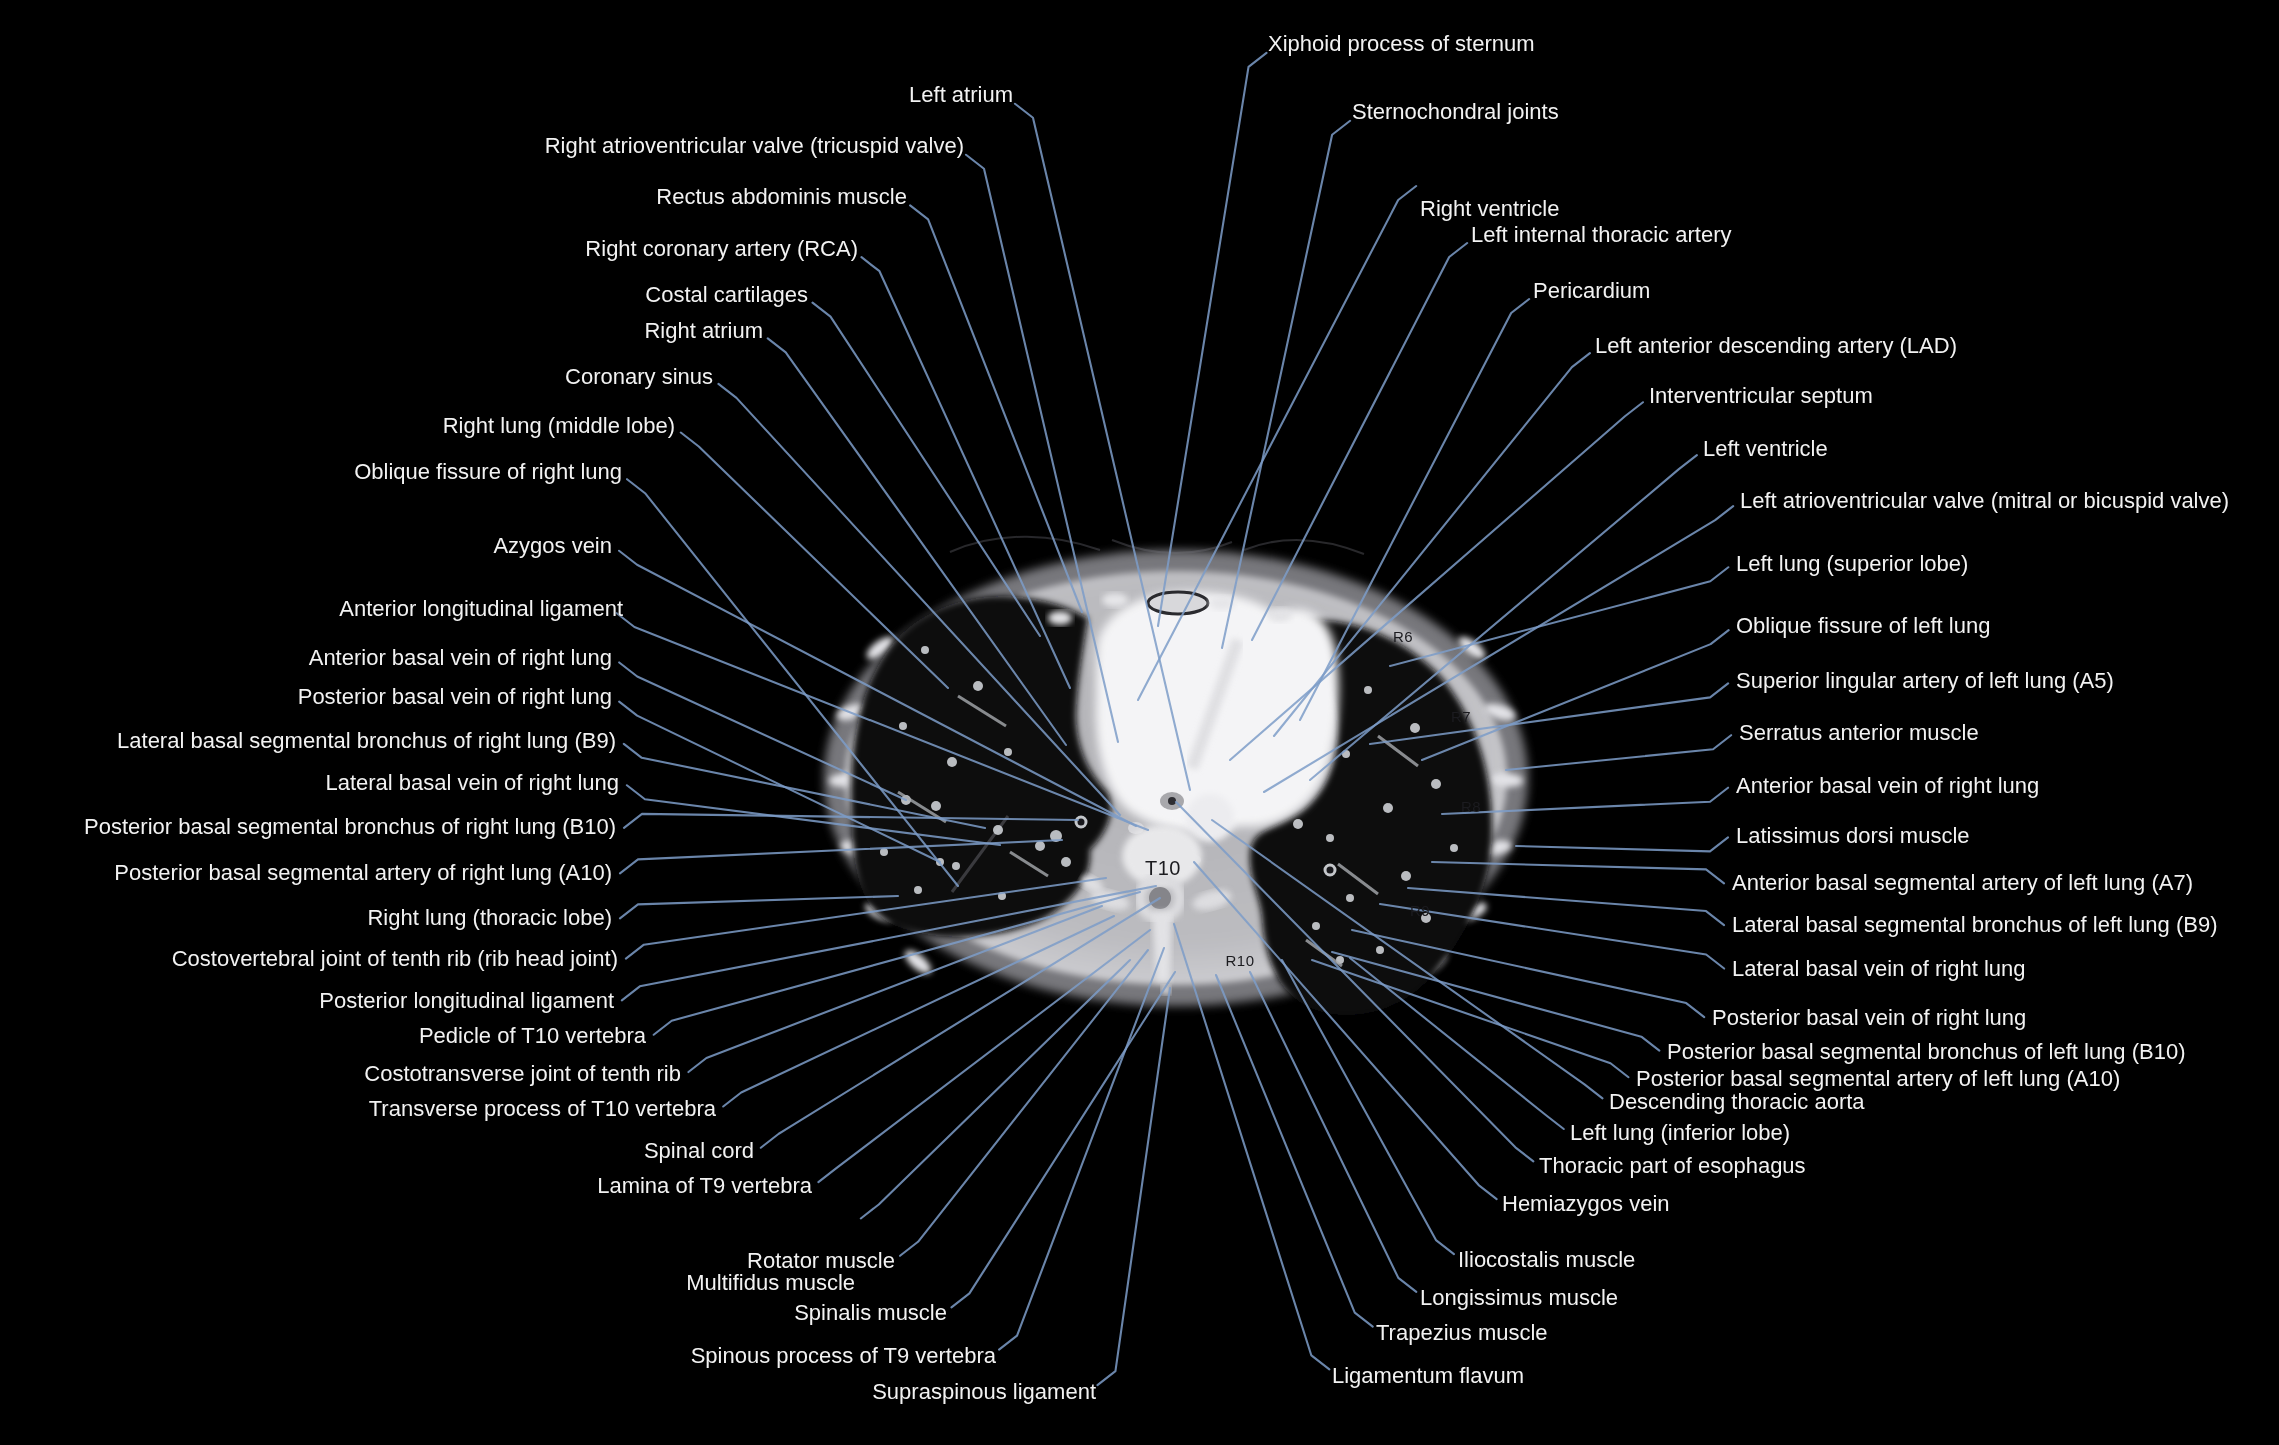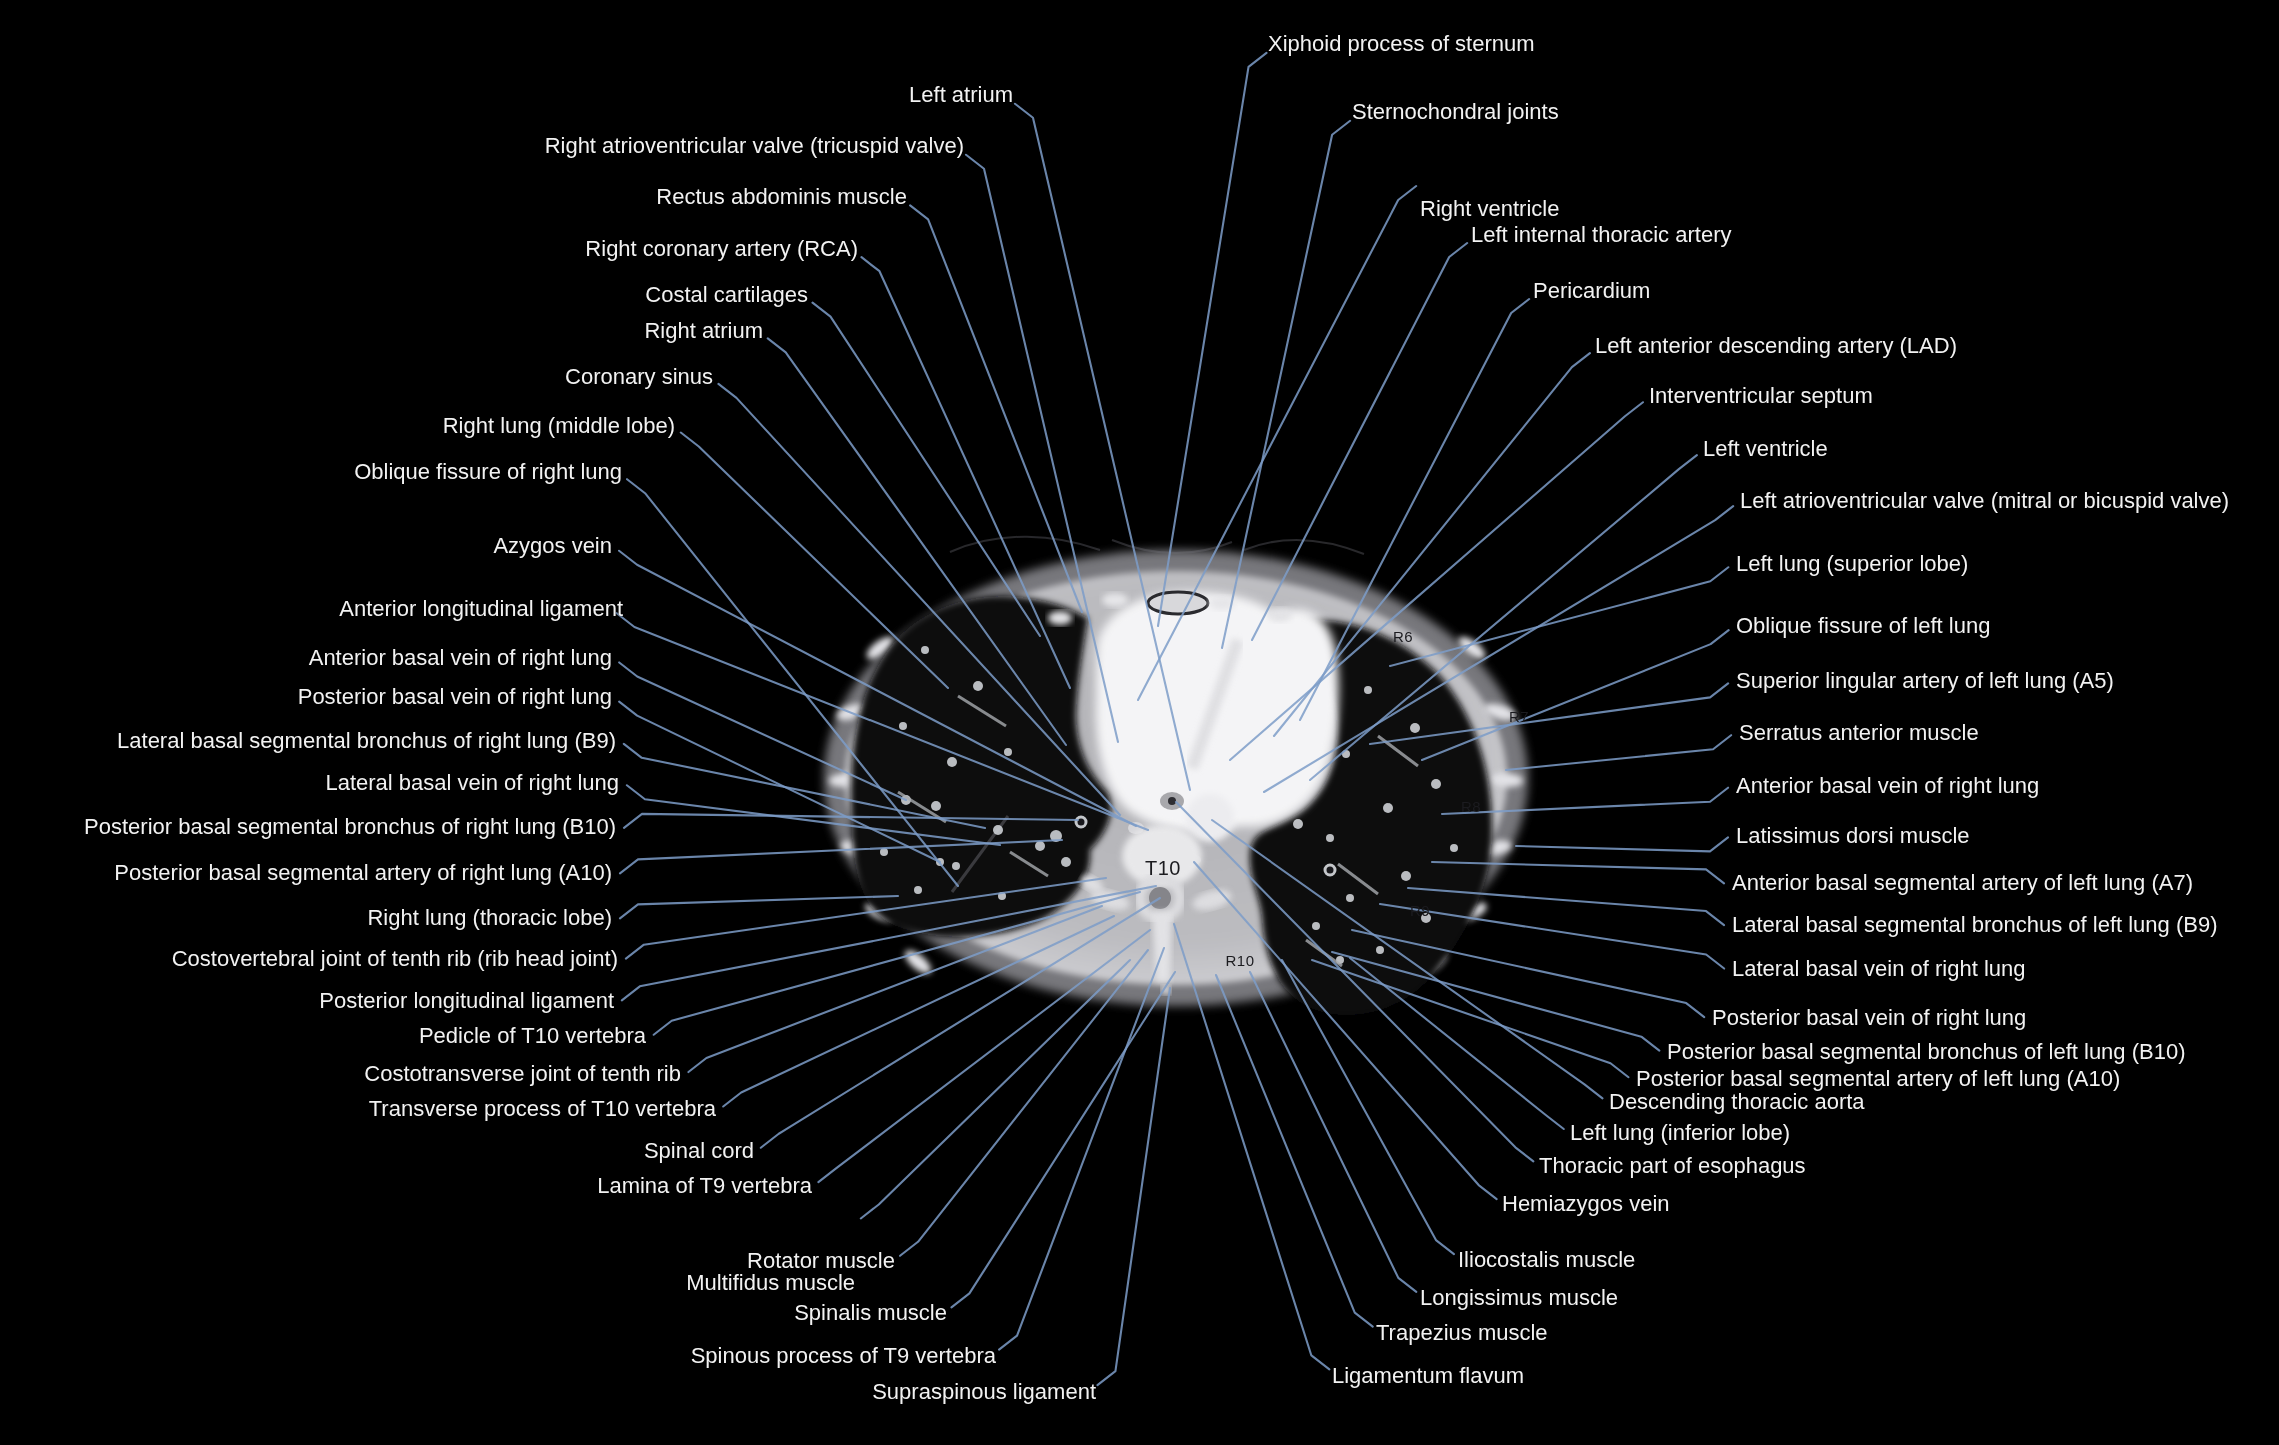--- a/index.html
+++ b/index.html
@@ -272,19 +272,19 @@
       <div class="annotation start" style="left: 1636px; top: 1080px;">Posterior basal segmental artery of left lung (A10)</div>
       <div class="annotation start" style="left: 1609px; top: 1103px;">Descending thoracic aorta</div>
       <div class="annotation start" style="left: 1570px; top: 1134px;">Left lung (inferior lobe)</div>
       <div class="annotation start" style="left: 1539px; top: 1167px;">Thoracic part of esophagus</div>
       <div class="annotation start" style="left: 1502px; top: 1205px;">Hemiazygos vein</div>
       <div class="annotation start" style="left: 1458px; top: 1261px;">Iliocostalis muscle</div>
       <div class="annotation start" style="left: 1420px; top: 1299px;">Longissimus muscle</div>
       <div class="annotation start" style="left: 1376px; top: 1334px;">Trapezius muscle</div>
       <div class="annotation start" style="left: 1332px; top: 1377px;">Ligamentum flavum</div>
       <div class="ct-marker" style="left: 1403px; top: 636px; font-size: 15px;">R6</div>
-      <div class="ct-marker" style="left: 1519px; top: 716px; font-size: 15px;">R7</div>
+      <div class="ct-marker" style="left: 1461px; top: 716px; font-size: 15px;">R7</div>
       <div class="ct-marker" style="left: 1471px; top: 806px; font-size: 15px;">R8</div>
       <div class="ct-marker" style="left: 1420px; top: 910px; font-size: 15px;">R9</div>
       <div class="ct-marker" style="left: 1240px; top: 936px; font-size: 15px; margin-top: 24px;">R10</div>
       <div class="ct-marker" style="left: 1163px; top: 868px; font-size: 20px;">T10</div>
     </div>
 </div>
 
 </body></html>

